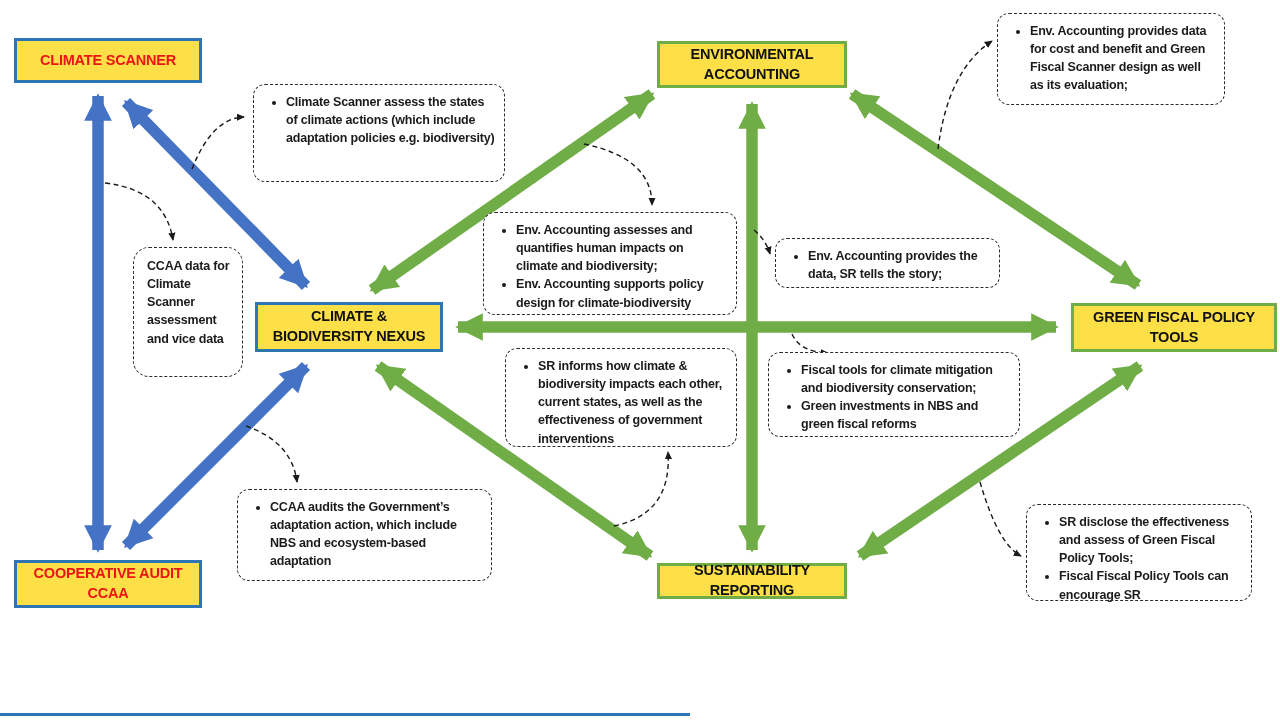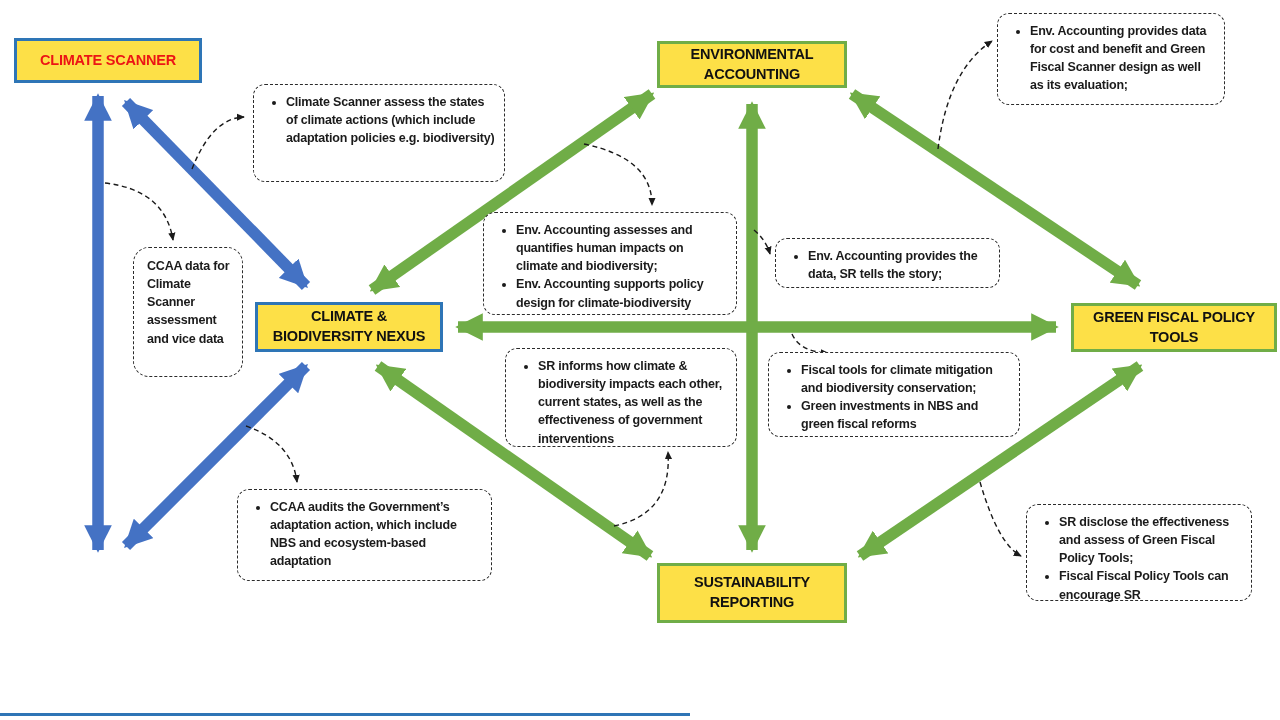--- a/index.html
+++ b/index.html
@@ -63,37 +63,41 @@
       <path d="M614,526 Q672,514 668,452" marker-end="url(#ah-d)"></path>
       <path d="M938,149 Q948,70 992,41" marker-end="url(#ah-d)"></path>
       <path d="M980,482 Q998,544 1021,556" marker-end="url(#ah-d)"></path>
     </g>
   </svg>
 
   <div class="node" style="left: 14px; top: 38px; width: 188px; height: 45px; border-color: rgb(46, 117, 182); color: rgb(236, 21, 21);">
     <div>CLIMATE SCANNER</div>
   </div>
 
+  <div class="node" style="left: 14px; top: 560px; width: 188px; height: 48px; border-color: rgb(46, 117, 182); color: rgb(236, 21, 21);">
+    <div>COOPERATIVE AUDIT</div>
+    <div>CCAA</div>
+  </div>
 
   <div class="node" style="left: 255px; top: 302px; width: 188px; height: 50px; border-color: rgb(46, 117, 182);">
     <div>CLIMATE &amp;</div>
     <div>BIODIVERSITY NEXUS</div>
   </div>
 
   <div class="node" style="left: 657px; top: 41px; width: 190px; height: 47px; border-color: rgb(112, 173, 71);">
     <div>ENVIRONMENTAL</div>
     <div>ACCOUNTING</div>
   </div>
 
   <div class="node" style="left: 1071px; top: 303px; width: 206px; height: 49px; border-color: rgb(112, 173, 71);">
     <div>GREEN FISCAL POLICY</div>
     <div>TOOLS</div>
   </div>
 
-  <div class="node" style="left: 657px; top: 563px; width: 190px; height: 60px; border-color: rgb(112, 173, 71);">
+  <div class="node" style="left: 657px; top: 563px; width: 190px; height: 36px; border-color: rgb(112, 173, 71);">
     <div>SUSTAINABILITY</div>
     <div>REPORTING</div>
   </div>
 
   <div class="note" style="left:253px;top:84px;width:252px;height:98px;">
     <ul>
         <li>Climate Scanner assess the states of climate actions (which include adaptation policies e.g. biodiversity)</li>
       </ul>
   </div>
 

